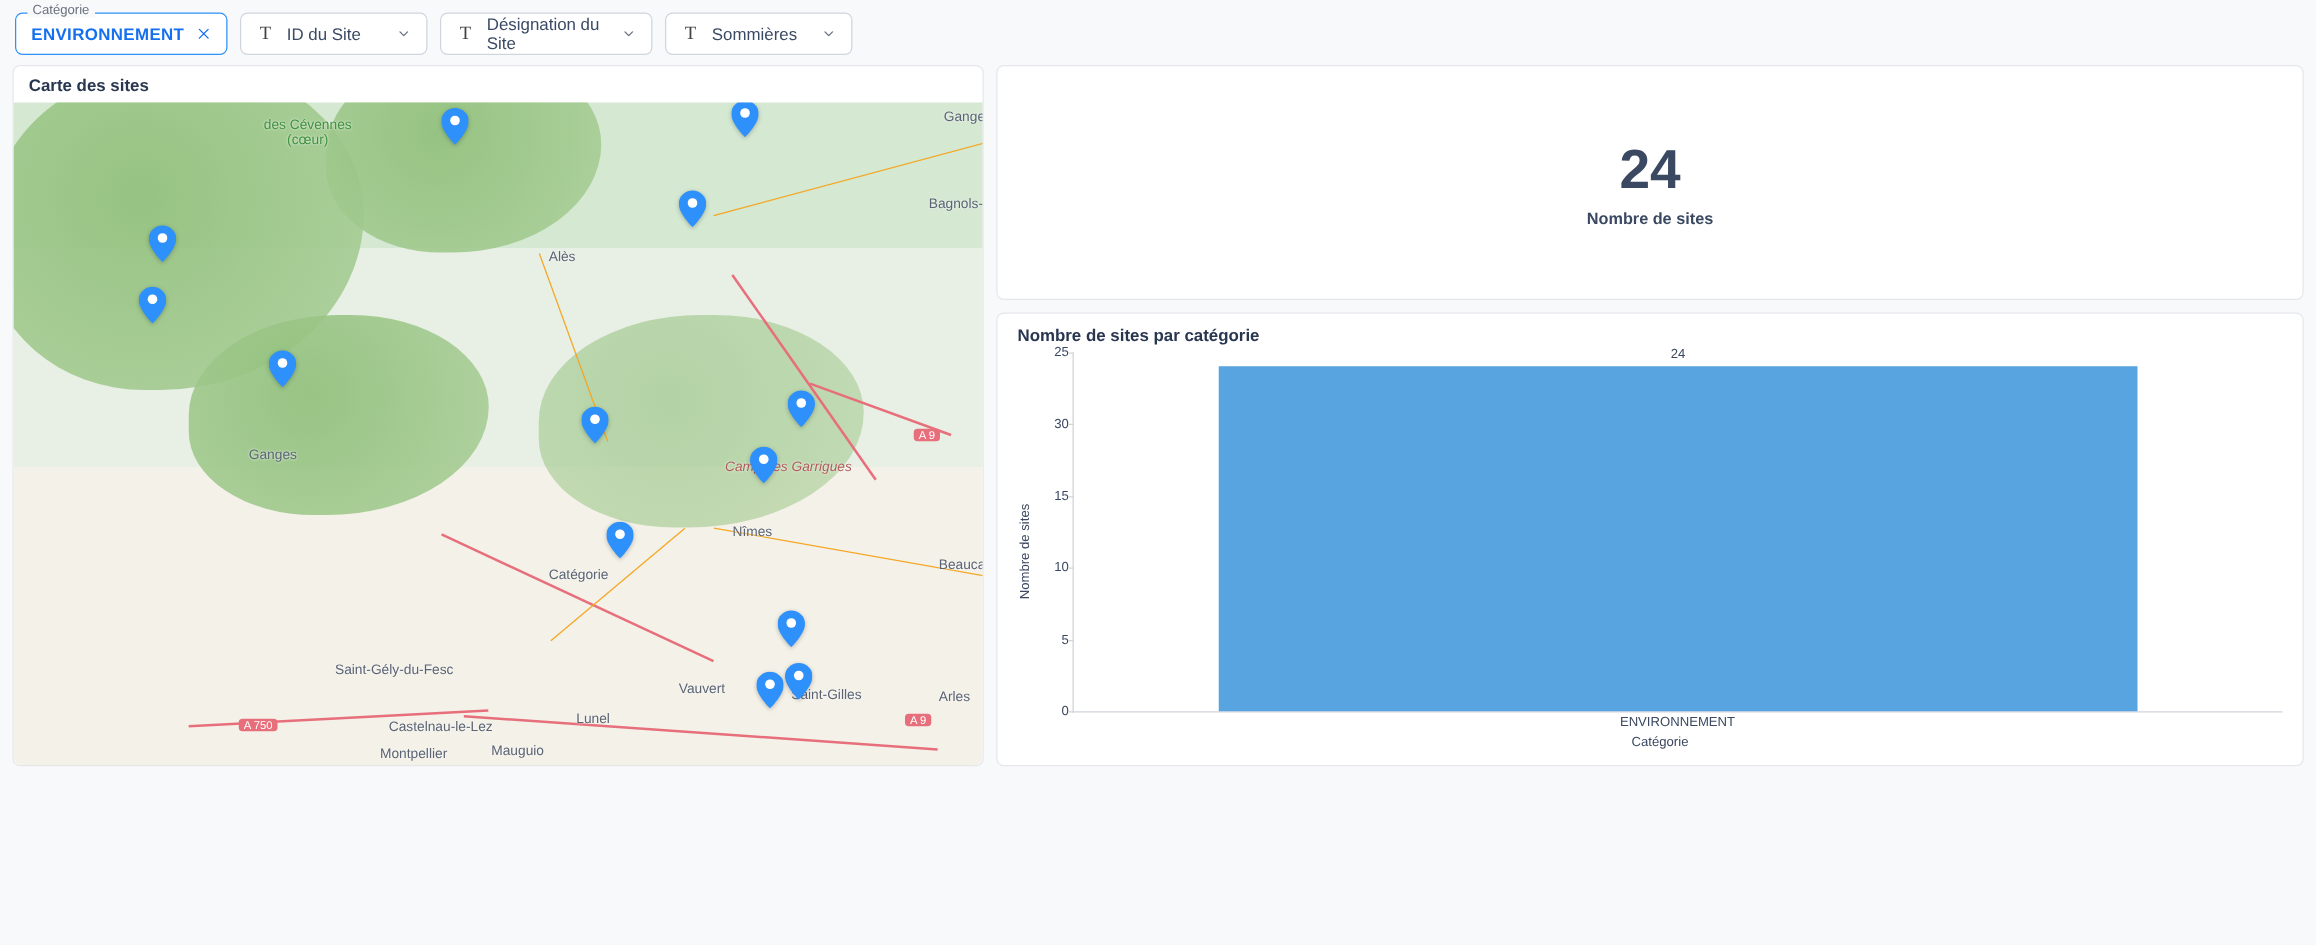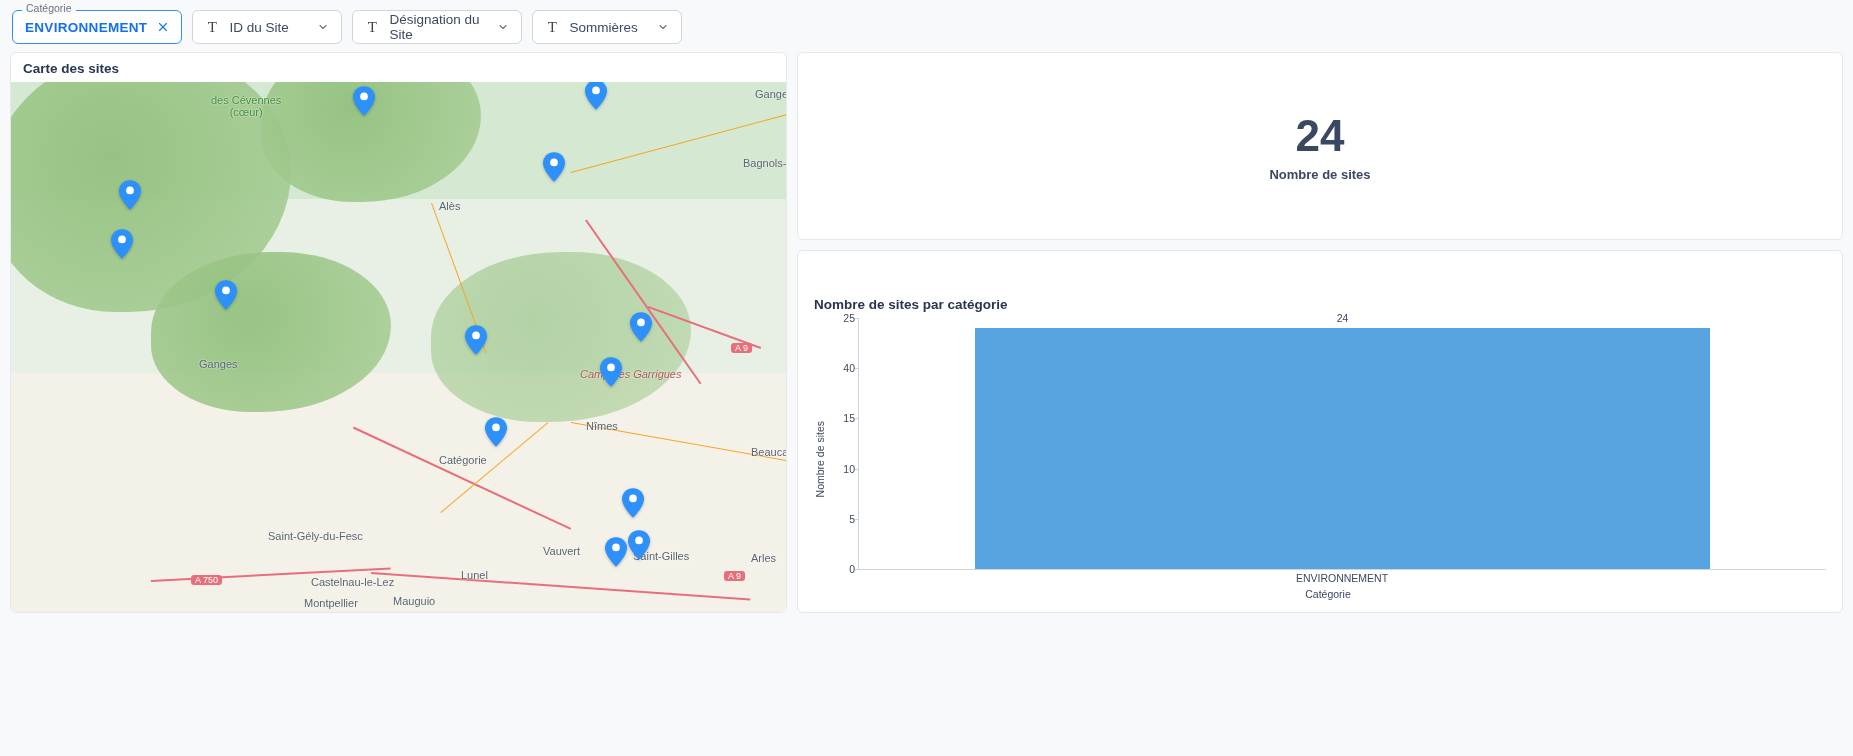--- a/index.html
+++ b/index.html
@@ -39,21 +39,21 @@
   .map .pin svg{ filter: drop-shadow(0 1px 1.5px rgba(0,0,0,.25)); }
 
   
   .stats { display:flex; gap:10px; }
   .stat  { flex:1; height:188px; display:flex; flex-direction:column; align-items:center; justify-content:center; }
   .stat .num { font-size:44px; font-weight:700; color:#3b4861; }
   .stat .lbl { font-size:13px; font-weight:600; color:#3b4861; margin-top:6px; }
 
   
   .chart-card { flex:1; padding:10px 16px 12px 16px; display:flex; flex-direction:column; }
-  .chart-card .card-title { padding:0 0 6px 0;margin-top:36px; }
+  .chart-card .card-title { padding:0 0 6px 0; }
   .chart { flex:1; display:flex; }
   .yaxis-label { writing-mode: vertical-rl; transform: rotate(180deg); font-size:10.5px; color:#3b4861; align-self:center; margin-right:4px; }
   .plot-col { flex:1; display:flex; flex-direction:column; }
   .plot { flex:1; position:relative; border-left:1px solid #cfd4dc; border-bottom:1px solid #cfd4dc; margin-left:28px; }
   .tick { position:absolute; left:-28px; width:24px; text-align:right; font-size:10.5px; color:#3b4861; transform:translateY(-50%); }
   .tick-line { position:absolute; left:-4px; width:4px; border-top:1px solid #cfd4dc; }
   .bar { position:absolute; background:#57a4e0; }
   .bar-label { position:absolute; width:100%; text-align:center; top:-16px; font-size:10.5px; color:#3b4861; }
   .xcat { text-align:center; font-size:10.5px; color:#3b4861; margin-left:28px; margin-top:2px; }
   .xaxis-label { text-align:center; font-size:10.5px; color:#3b4861; margin-top:4px; }
@@ -253,21 +253,21 @@
         <div class="plot-col">
           <div class="plot" id="plot">
               <div class="tick" style="top: 100%;">0</div>
               <div class="tick-line" style="top: 100%;"></div>
               <div class="tick" style="top: 80%;">5</div>
               <div class="tick-line" style="top: 80%;"></div>
               <div class="tick" style="top: 60%;">10</div>
               <div class="tick-line" style="top: 60%;"></div>
               <div class="tick" style="top: 40%;">15</div>
               <div class="tick-line" style="top: 40%;"></div>
-              <div class="tick" style="top: 20%;">40</div>
+              <div class="tick" style="top: 20%;">30</div>
               <div class="tick-line" style="top: 20%;"></div>
               <div class="tick" style="top: 0%;">25</div>
               <div class="tick-line" style="top: 0%;"></div>
               <div class="bar" style="left: 12%; width: 76%; bottom: 0px; height: 96%;">
                 <div class="bar-label">24</div>
               </div>
             </div>
           <div class="xcat" id="xcat">ENVIRONNEMENT</div>
           <div class="xaxis-label">Catégorie</div>
         </div>

